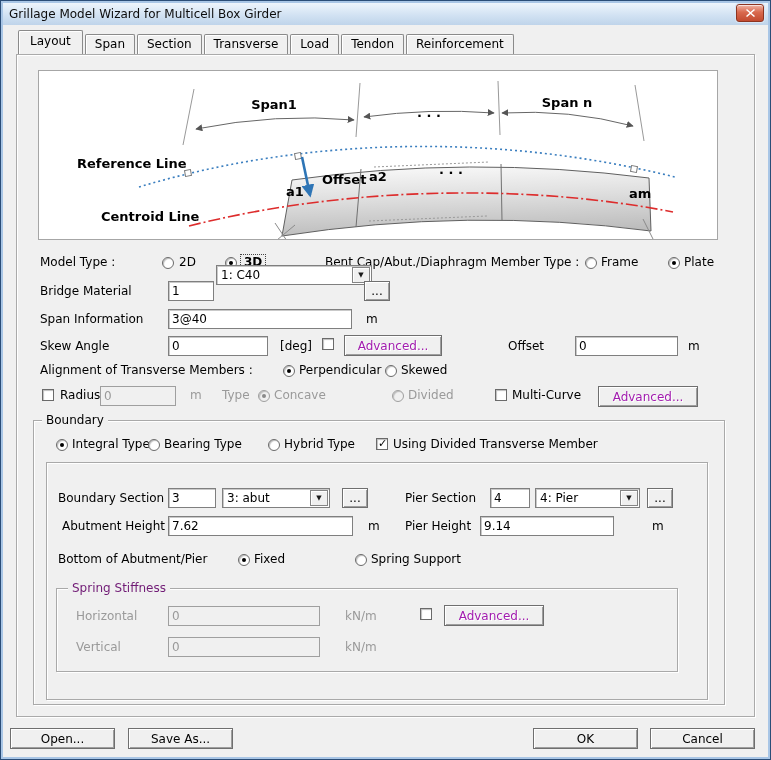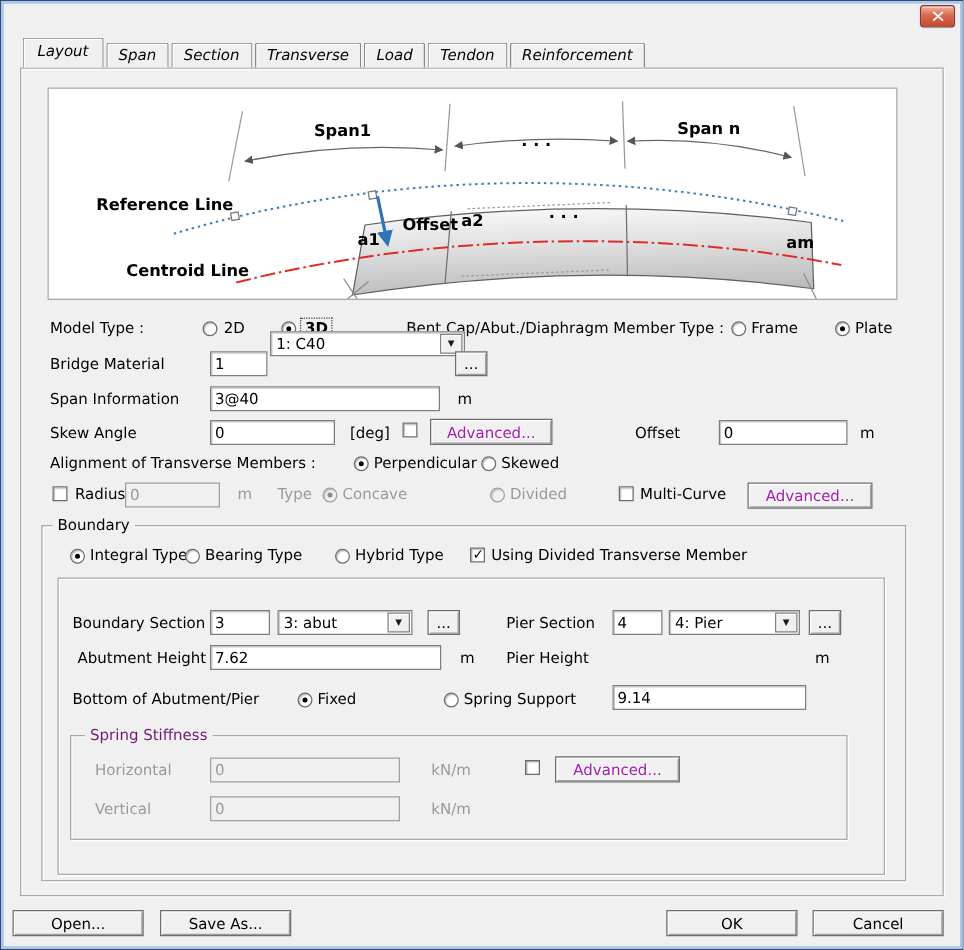--- a/index.html
+++ b/index.html
@@ -9,21 +9,21 @@
   .border-inner{position:absolute;inset:1px;border:2px solid #a9c6e6;z-index:60;pointer-events:none;}
   .titlebar{position:absolute;left:3px;top:3px;right:3px;height:22px;
     background:linear-gradient(#eef5fc,#d2e2f3 55%,#bfd4ea);display:flex;align-items:center;padding-left:6px;box-sizing:border-box;}
   .title{font-size:12px;color:#0d0d0d;}
   .closebtn{position:absolute;top:4px;right:7px;width:26px;height:16px;z-index:70;
     background:linear-gradient(#f2b5a5,#d96a4f 45%,#c24a30);border:1px solid #8e3420;border-radius:3px;
     box-shadow:inset 0 1px 0 rgba(255,255,255,.65), 0 0 0 1px #d7e5f4;
     display:flex;align-items:center;justify-content:center;color:#fff;font-size:10px;font-weight:bold;cursor:pointer;}
   .tabstrip{position:absolute;left:18px;top:31px;height:23px;display:flex;align-items:flex-end;z-index:5;}
   .tab{height:19px;line-height:18px;padding:0 9px;background:#f0f0f0;border:1px solid #8a8a8a;border-bottom:none;
-    border-radius:2px 2px 0 0;margin-right:2px;box-shadow:inset 1px 1px 0 #ffffff;white-space:nowrap;cursor:pointer;color:#000;font-style:italic;}
+    border-radius:2px 2px 0 0;margin-right:2px;box-shadow:inset 1px 1px 0 #ffffff;white-space:nowrap;cursor:pointer;color:#000;}
   .tab.active{height:23px;line-height:21px;z-index:6;position:relative;padding:0 11px;}
   .tabpage{position:absolute;left:16px;top:54px;width:739px;height:663px;box-sizing:border-box;
     border:1px solid #aaaaaa;box-shadow:inset 1px 1px 0 #fff,1px 1px 0 #fff;}
   .diagram{position:absolute;left:38px;top:70px;width:680px;height:170px;background:#fff;border:1px solid #a6a6a6;box-sizing:border-box;}
   .lbl{position:absolute;white-space:nowrap;color:#000;font-size:12px;line-height:15px;}
   .lbl.dis{color:#9a9a9a;}
   .edit{position:absolute;height:20px;box-sizing:border-box;background:#fff;border:1px solid #7f7f7f;
     box-shadow:inset 1px 1px 0 #c9c9c9;font:12px "DejaVu Sans",sans-serif;padding:0 3px;color:#000;outline:none;}
   .edit.dis{background:#f0f0f0;color:#9a9a9a;border-color:#9f9f9f;box-shadow:none;}
   .combo{position:absolute;height:20px;box-sizing:border-box;background:#fff;border:1px solid #7f7f7f;box-shadow:inset 1px 1px 0 #c9c9c9;cursor:pointer;}
@@ -47,20 +47,23 @@
   .gbtitle.dis{color:#701a75;}
   .focusbox{border:1px dotted #444;padding:0 3px;font-weight:bold;}
 </style>
 </head>
 <body>
 
 <div class="window">
   <div class="border-outer"></div>
   <div class="border-inner"></div>
 
+  <div class="titlebar">
+    <span class="title">Grillage Model Wizard for Multicell Box Girder</span>
+  </div>
   <div class="closebtn">
     <svg width="9" height="8" viewBox="0 0 9 8">
         <path d="M1 0 L4.5 3 L8 0 L9 1 L5.5 4 L9 7 L8 8 L4.5 5 L1 8 L0 7 L3.5 4 L0 1 Z" fill="#ffffff"></path>
       </svg>
   </div>
 
   <div class="tabstrip">
     <div class="tab active">Layout</div>
     <div class="tab">Span</div>
     <div class="tab">Section</div>
@@ -220,21 +223,21 @@
   <div class="combo" style="left:535px;top:488px;width:105px">
     <span class="txt">4: Pier</span>
     <span class="arrow">▼</span>
   </div>
   <div class="btn" style="left:647px;top:488px;width:26px;height:20px">...</div>
 
   <span class="lbl" style="left:62px;top:519px">Abutment Height</span>
   <input class="edit" style="left: 168px; top: 516px; width: 185px;" value="7.62">
   <span class="lbl" style="left:368px;top:519px">m</span>
   <span class="lbl" style="left:405px;top:519px">Pier Height</span>
-  <input class="edit" style="left: 490px; top: 516px; width: 155px; margin-top: 32px;" value="9.14">
+  <input class="edit" style="left: 480px; top: 516px; width: 134px;" value="9.14">
   <span class="lbl" style="left:652px;top:519px">m</span>
 
   <span class="lbl" style="left:58px;top:552px">Bottom of Abutment/Pier</span>
   <span class="radio on" style="left:238px;top:554px"></span>
   <span class="lbl" style="left:254px;top:552px">Fixed</span>
   <span class="radio" style="left:355px;top:554px"></span>
   <span class="lbl" style="left:371px;top:552px">Spring Support</span>
 
   <div class="groupbox" style="left:56px;top:588px;width:622px;height:84px"></div>
   <span class="gbtitle dis" style="left:68px;top:581px">Spring Stiffness</span>

